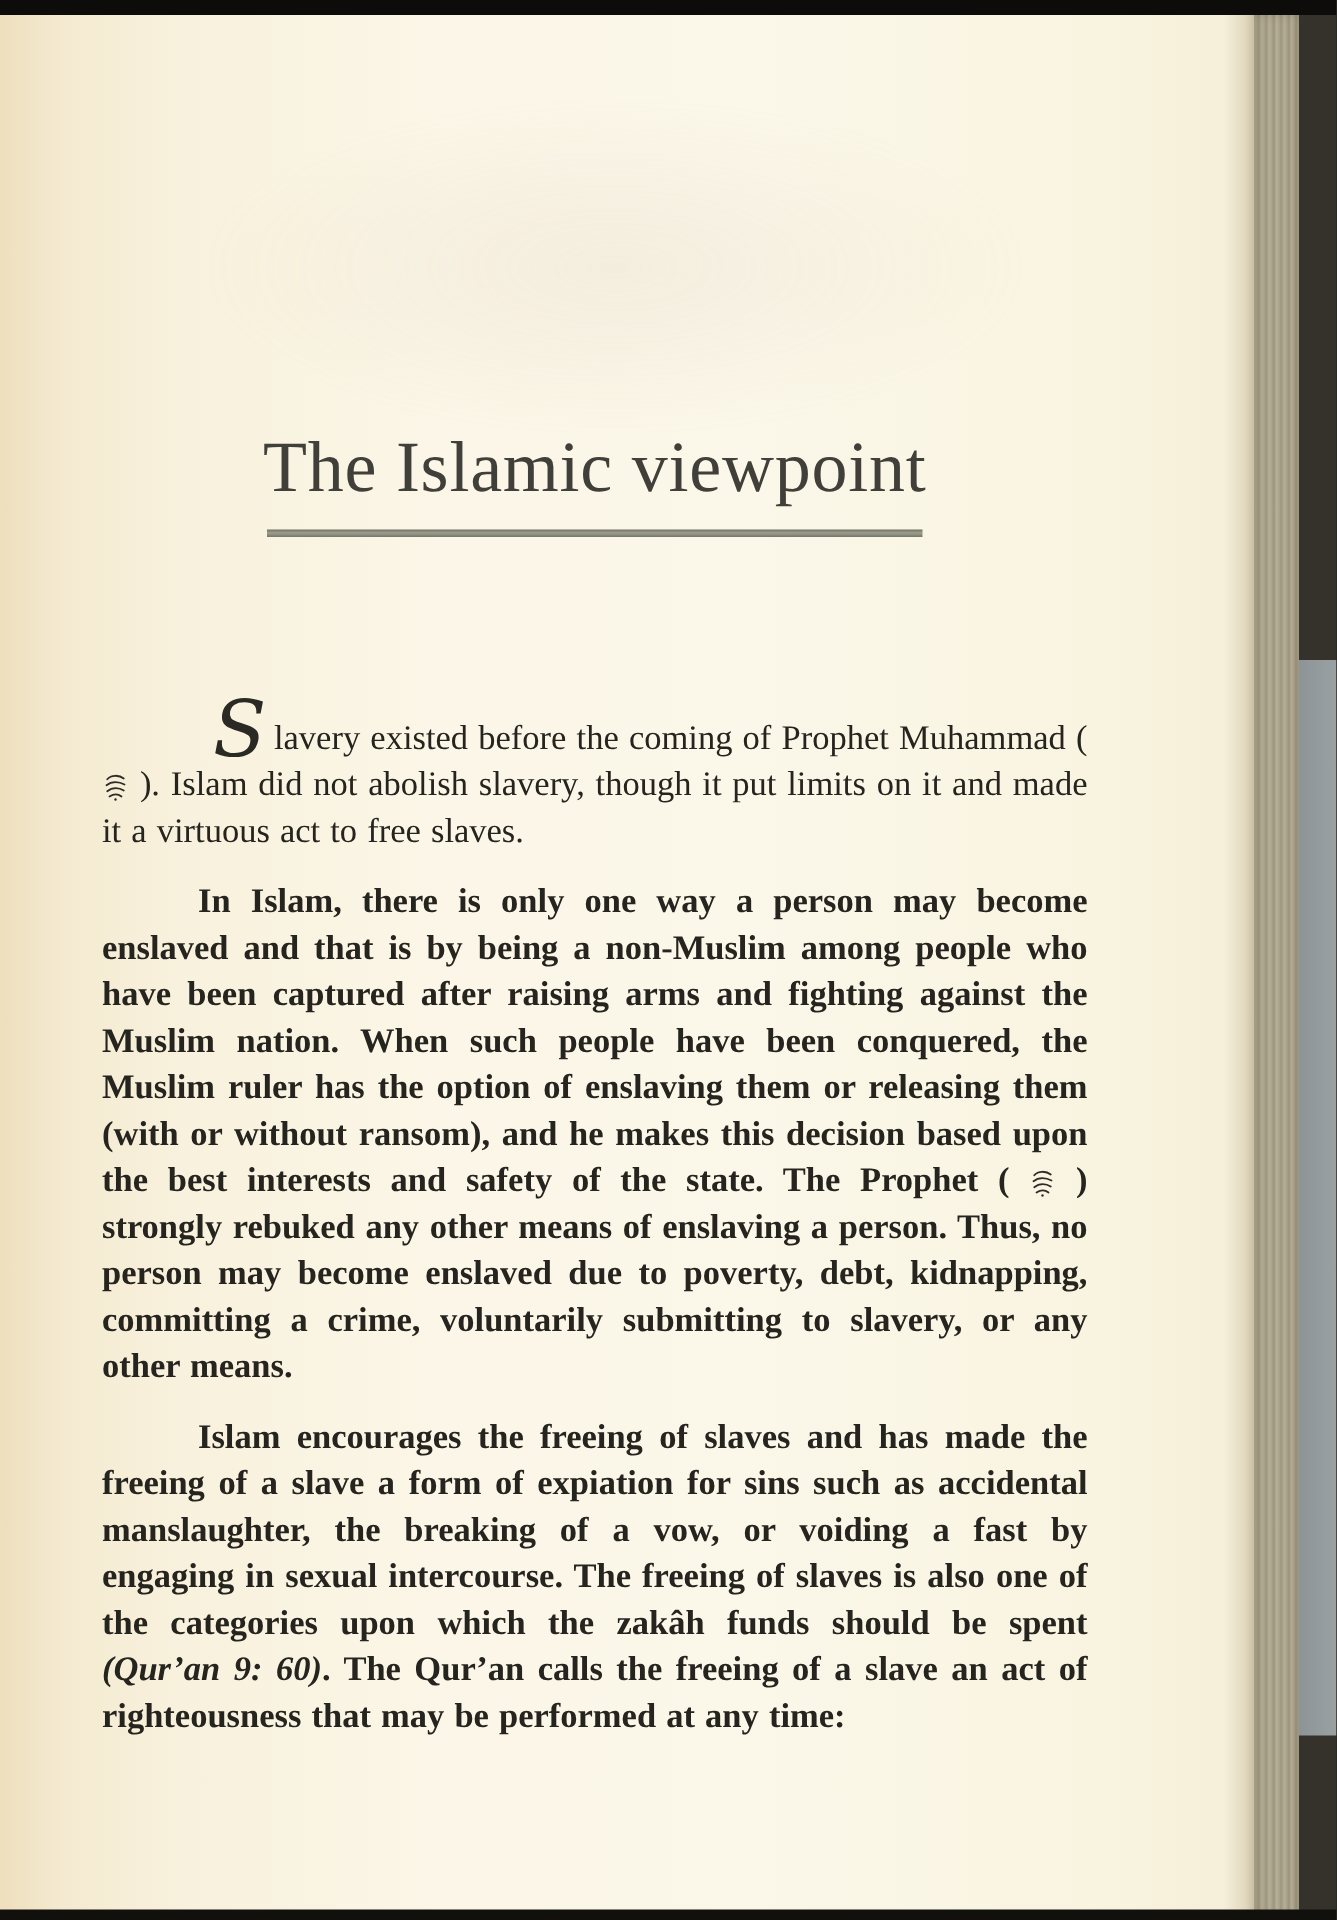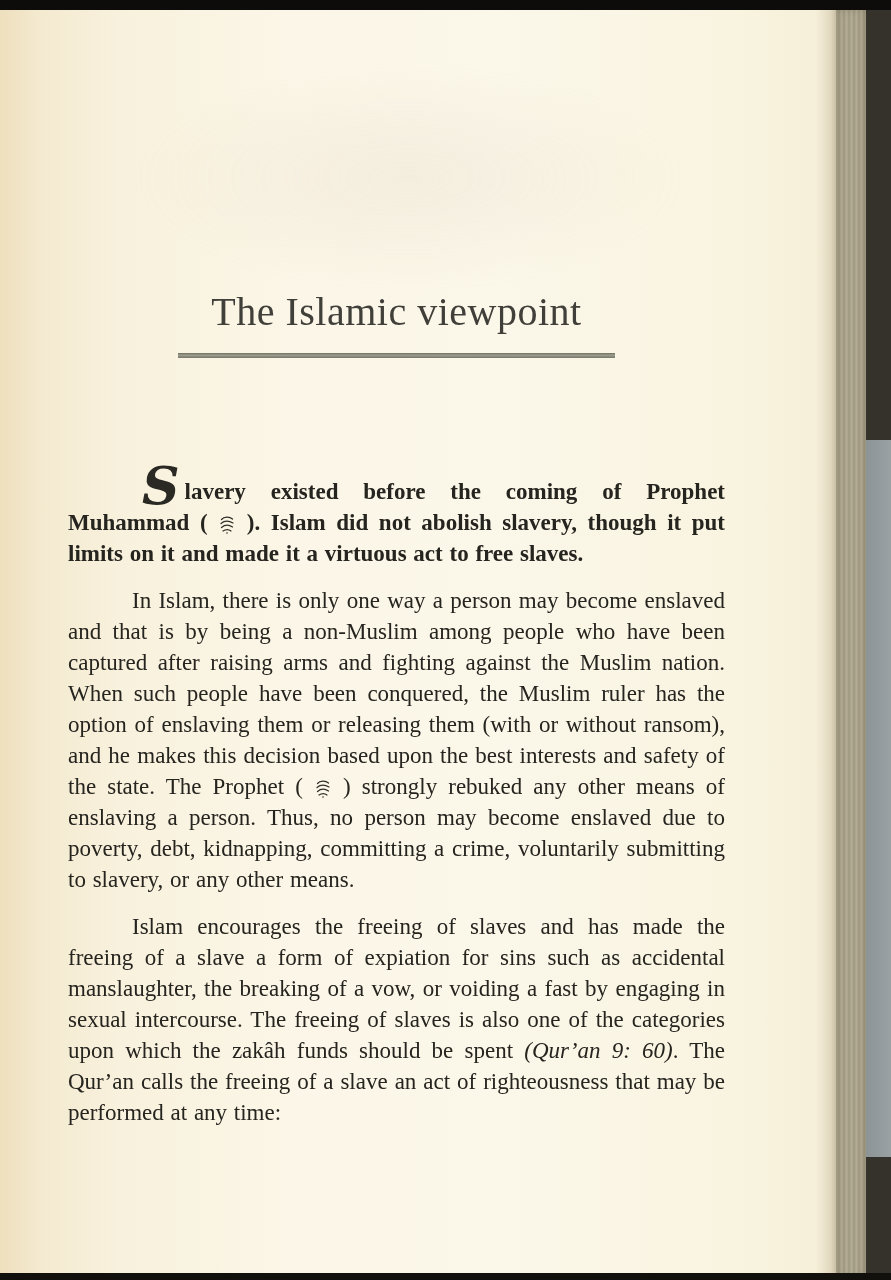--- a/index.html
+++ b/index.html
@@ -32,36 +32,36 @@
     background:repeating-linear-gradient(90deg,
       #b7b098 0px, #aaa38a 2px, #9d9680 3px, #b3ac93 5px);
     box-shadow:inset 0 0 8px rgba(60,50,30,.3);
   }
   .cover-col        { position:absolute; left:866px; top:0; width:25px; height:1280px; background:#35322c; }
   .cover-gray-patch { position:absolute; left:866px; top:440px; width:25px; height:717px;
                       background:linear-gradient(90deg,#8d9497,#9aa1a3); }
   
   .title {
     position:absolute; left:68px; top:280px; width:657px;
-    text-align:center; font-size:40px; line-height:47px;
+    text-align:center; font-size:48px; line-height:47px;
     color:#403f39; letter-spacing:.5px;
   }
   .title-rule {
     width:437px; height:5px; margin:18px auto 0;
     background:linear-gradient(180deg,#6f705f 0%,#9d9e90 45%,#757667 100%);
   }
   
   .content { position:absolute; left:68px; top:468px; width:657px; }
   .para {
     margin:0 0 16px 0; text-align:justify; text-align-last:left;
     font-size:23px; line-height:31px; color:#26241f;
     word-spacing:1px;
   }
-  .para.indent  { text-indent:64px; }
-  .para.dropcap { text-indent:74px;font-weight:bold; }
+  .para.indent  { text-indent:64px;font-weight:bold; }
+  .para.dropcap { text-indent:74px; }
   .para.quote   { text-indent:0; margin-top:22px; }
   .seg-drop {
     font-size:52px; line-height:0; font-style:italic;
     font-family:"DejaVu Serif","Liberation Serif",serif;
     padding-right:5px; position:relative; top:5px; color:#2b2923;
   }
   .seg-i { font-style:italic; }
   .pbuh-icon  { color:#2e2c26; vertical-align:-4px; margin:0 1px; }
   .ornament-icon { color:#2b2923; vertical-align:-5px; margin-right:2px; }
 </style>

